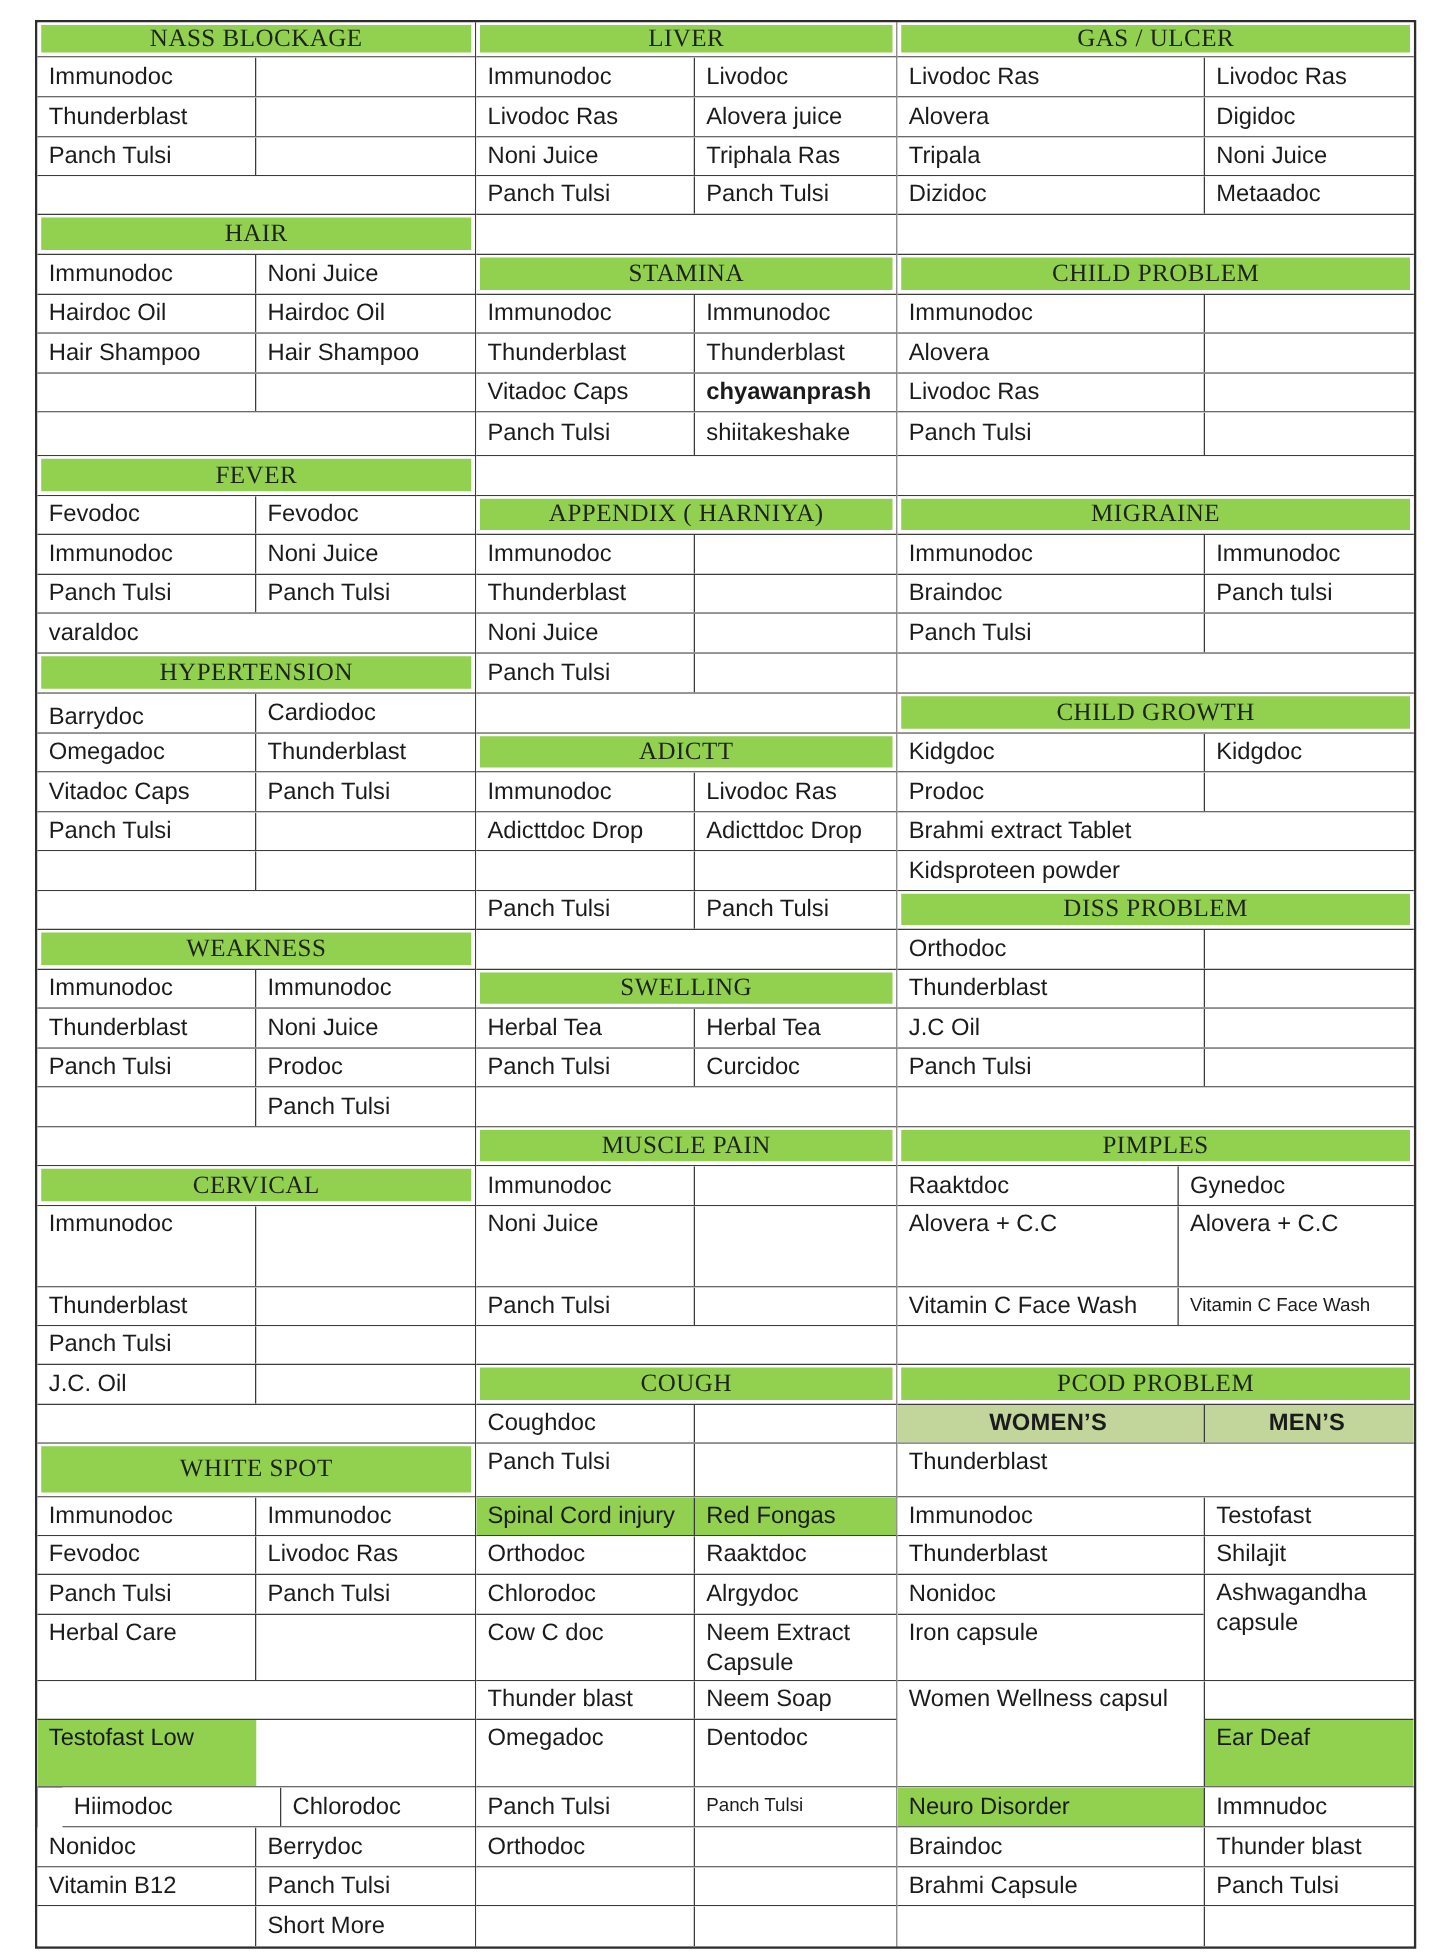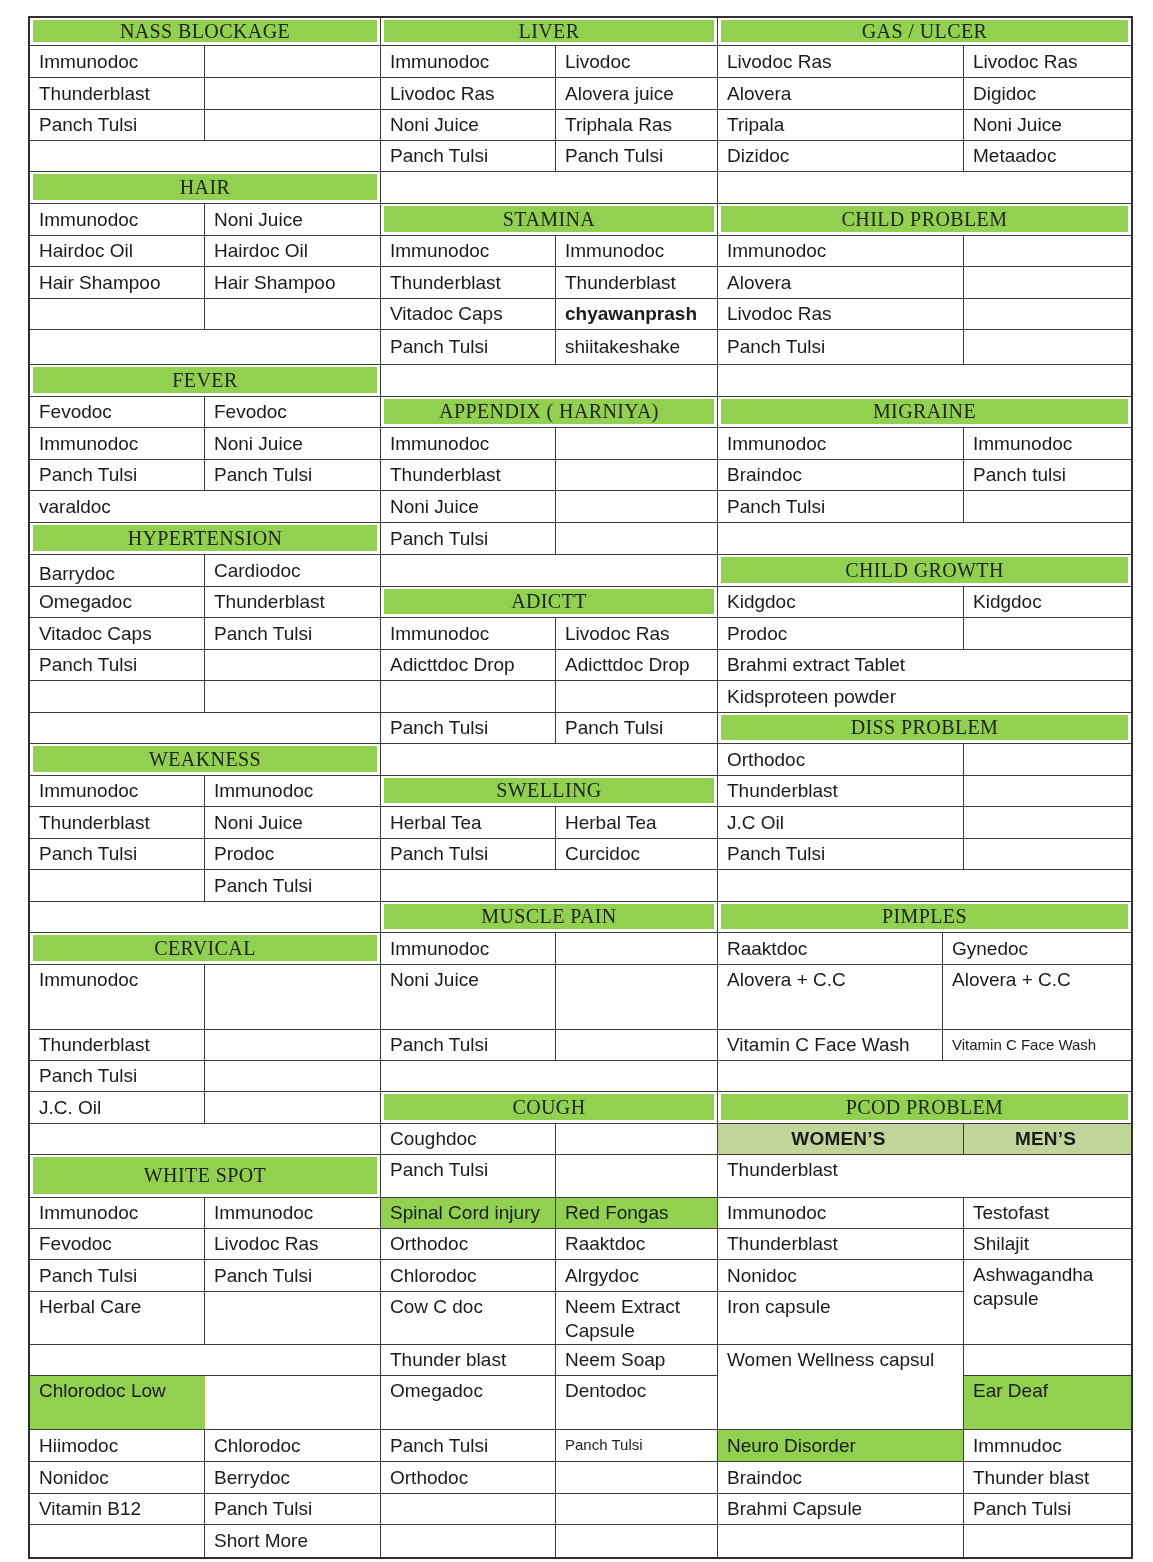--- a/index.html
+++ b/index.html
@@ -316,24 +316,24 @@
           <span></span>
         </div>
       </div>
       <div class="row" style="height: 31px;">
         <div class="cell" style="flex: 1 1 0%;">
           <span></span>
         </div>
       </div>
       <div class="row" style="height: 54px;">
         <div class="cell green top" style="width: 175px; flex: 0 0 auto;">
-          <span>Chlorodoc Low</span>
-        </div>
-      </div>
-      <div class="row" style="height: 32px;">
+          <span>Testofast Low</span>
+        </div>
+      </div>
+      <div class="row" style="height: 32px; margin-left: 20px;">
         <div class="cell" style="width: 175px; flex: 0 0 auto;">
           <span>Hiimodoc</span>
         </div>
         <div class="cell" style="flex: 1 1 0%;">
           <span>Chlorodoc</span>
         </div>
       </div>
       <div class="row" style="height: 32px;">
         <div class="cell" style="width: 175px; flex: 0 0 auto;">
           <span>Nonidoc</span>

